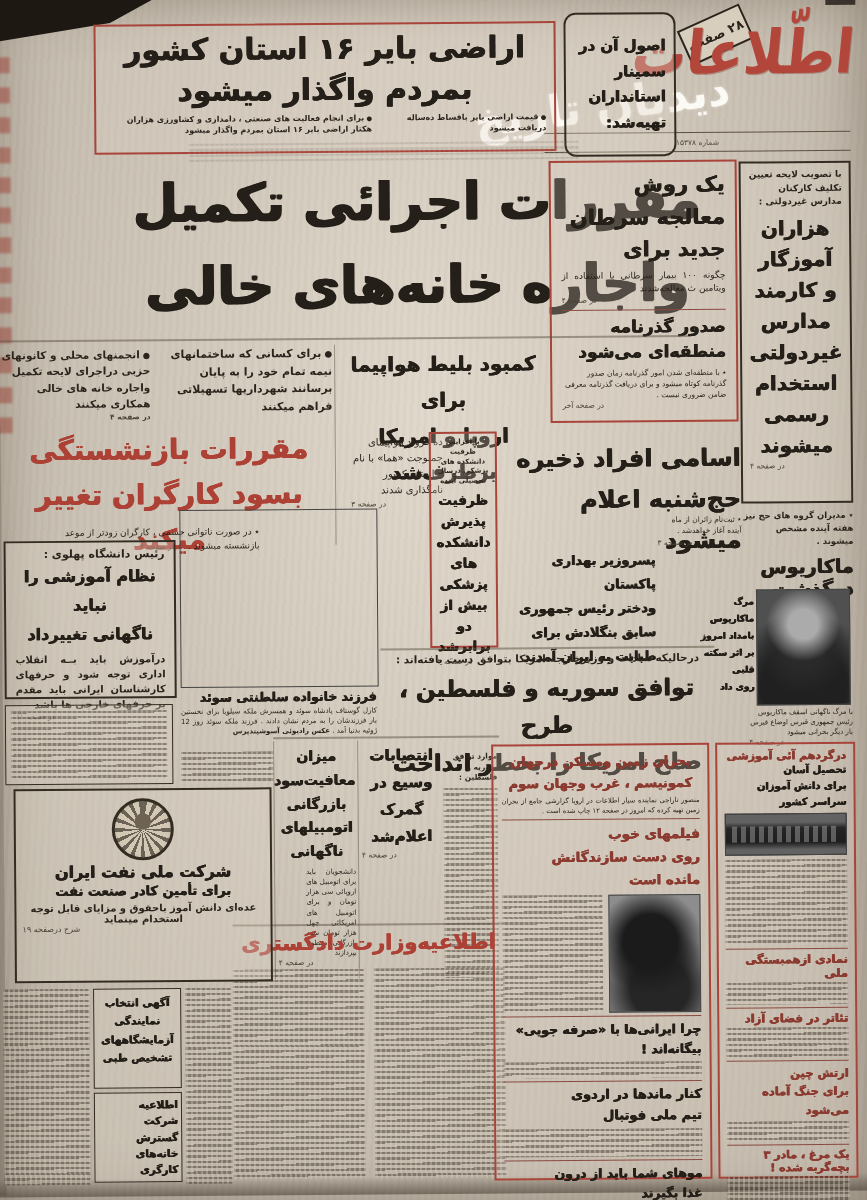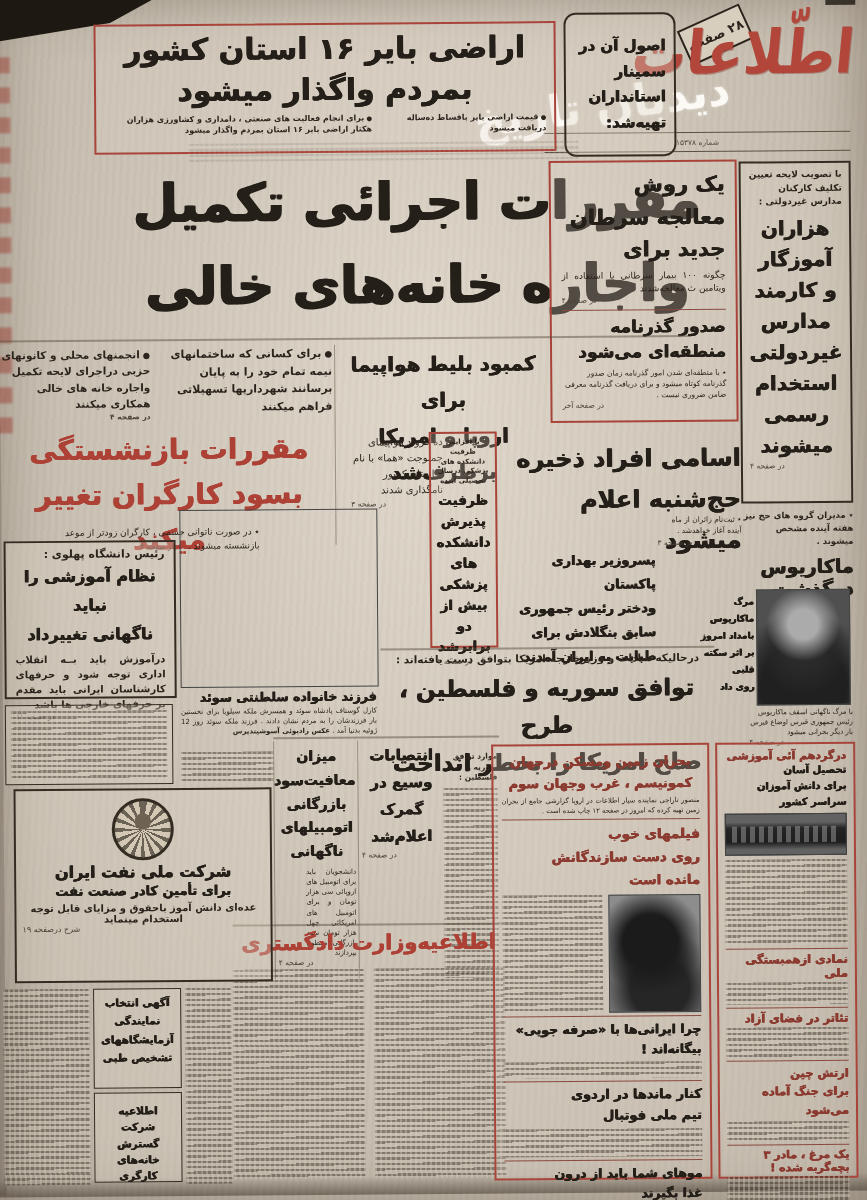--- a/index.html
+++ b/index.html
@@ -343,21 +343,21 @@
 
   <div class="a sim tiny" style="left:8px;top:994px;width:86px;height:196px;"></div>
   <div class="a bx" style="left:98px;top:994px;width:88px;height:100px;border-width:1.5px;padding:4px;box-sizing:border-box;text-align:center;">
     <div class="ttl" style="font-size:10.5px;line-height:1.75;">
       <div>آگهی انتخاب</div>
       <div>نمایندگی</div>
       <div>آزمایشگاههای</div>
       <div>تشخیص طبی</div>
     </div>
   </div>
-  <div class="a bx" style="left:98px;top:1098px;width:88px;height:90px;border-width:1.5px;padding:9px;box-sizing:border-box;text-align:center;">
+  <div class="a bx" style="left:98px;top:1098px;width:88px;height:90px;border-width:1.5px;padding:3px;box-sizing:border-box;text-align:right;">
     <div class="ttl" style="font-size:10.5px;line-height:1.55;">
       <div>اطلاعیه</div>
       <div>شرکت</div>
       <div>گسترش</div>
       <div>خانه‌های</div>
       <div>کارگری</div>
     </div>
   </div>
   <div class="a sim tiny" style="left:190px;top:994px;width:46px;height:196px;"></div>
 

